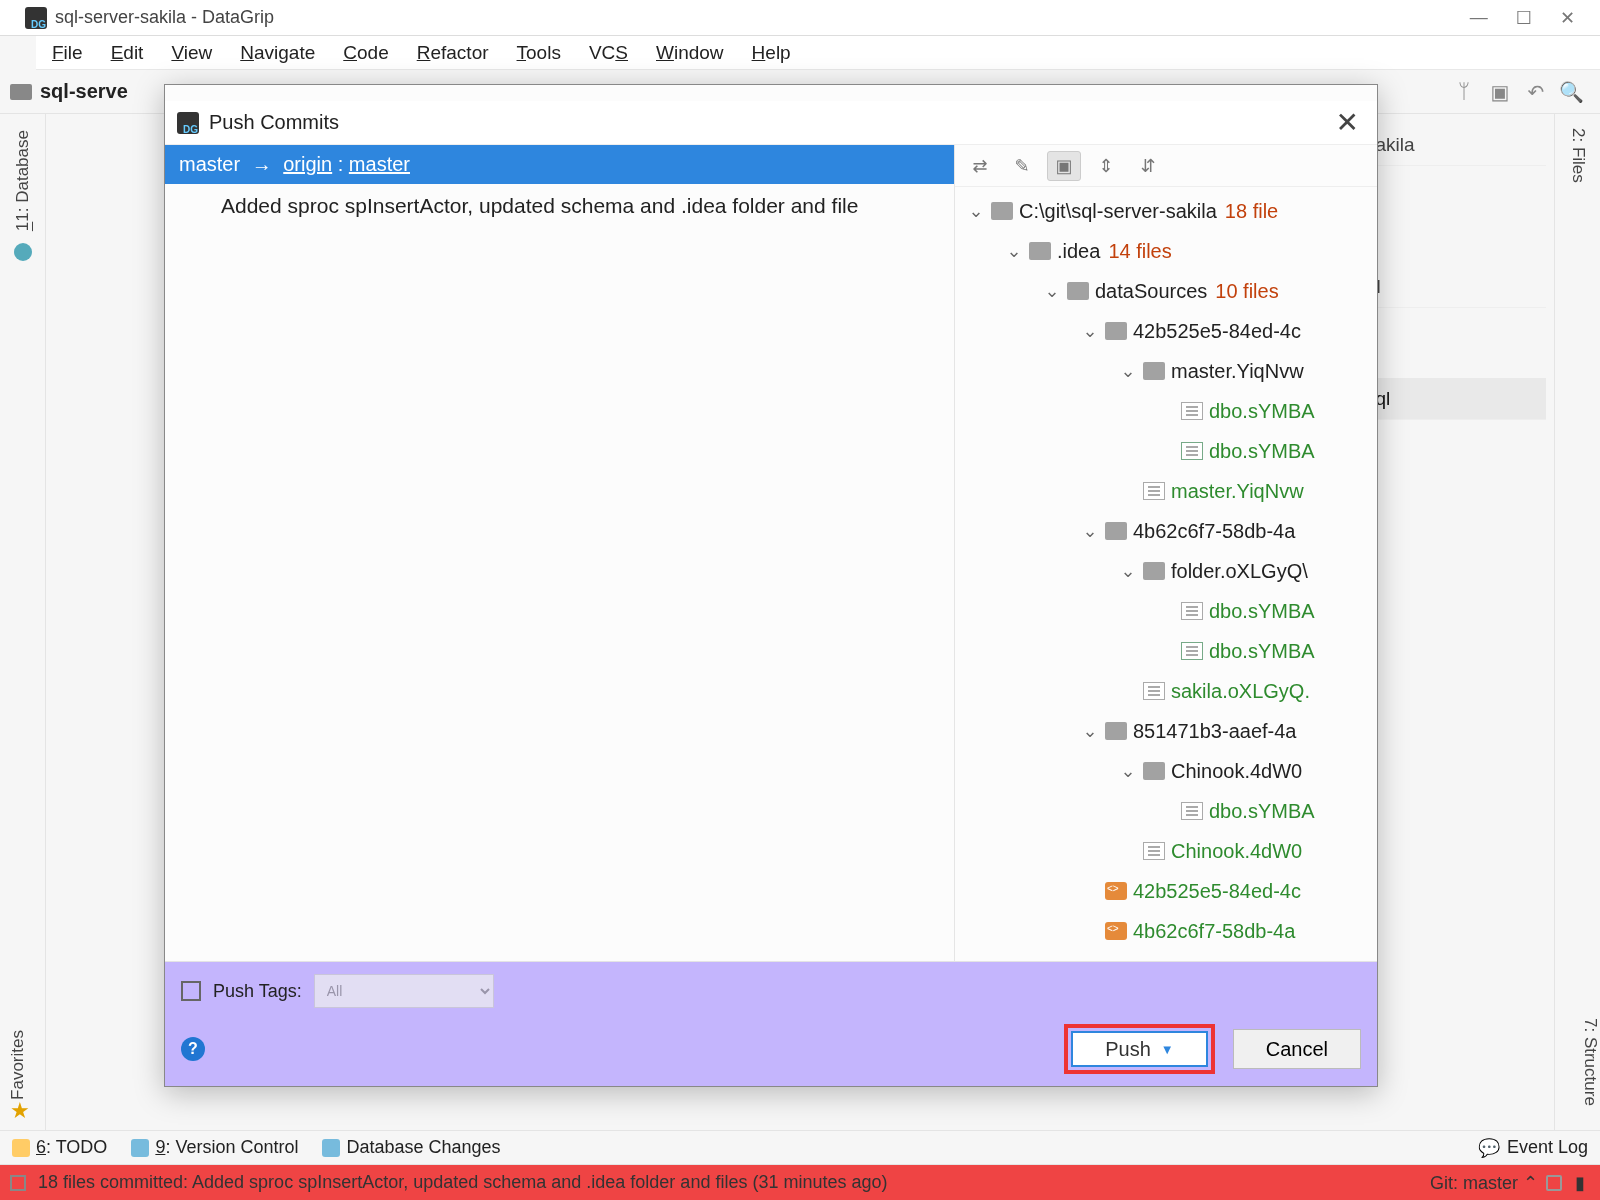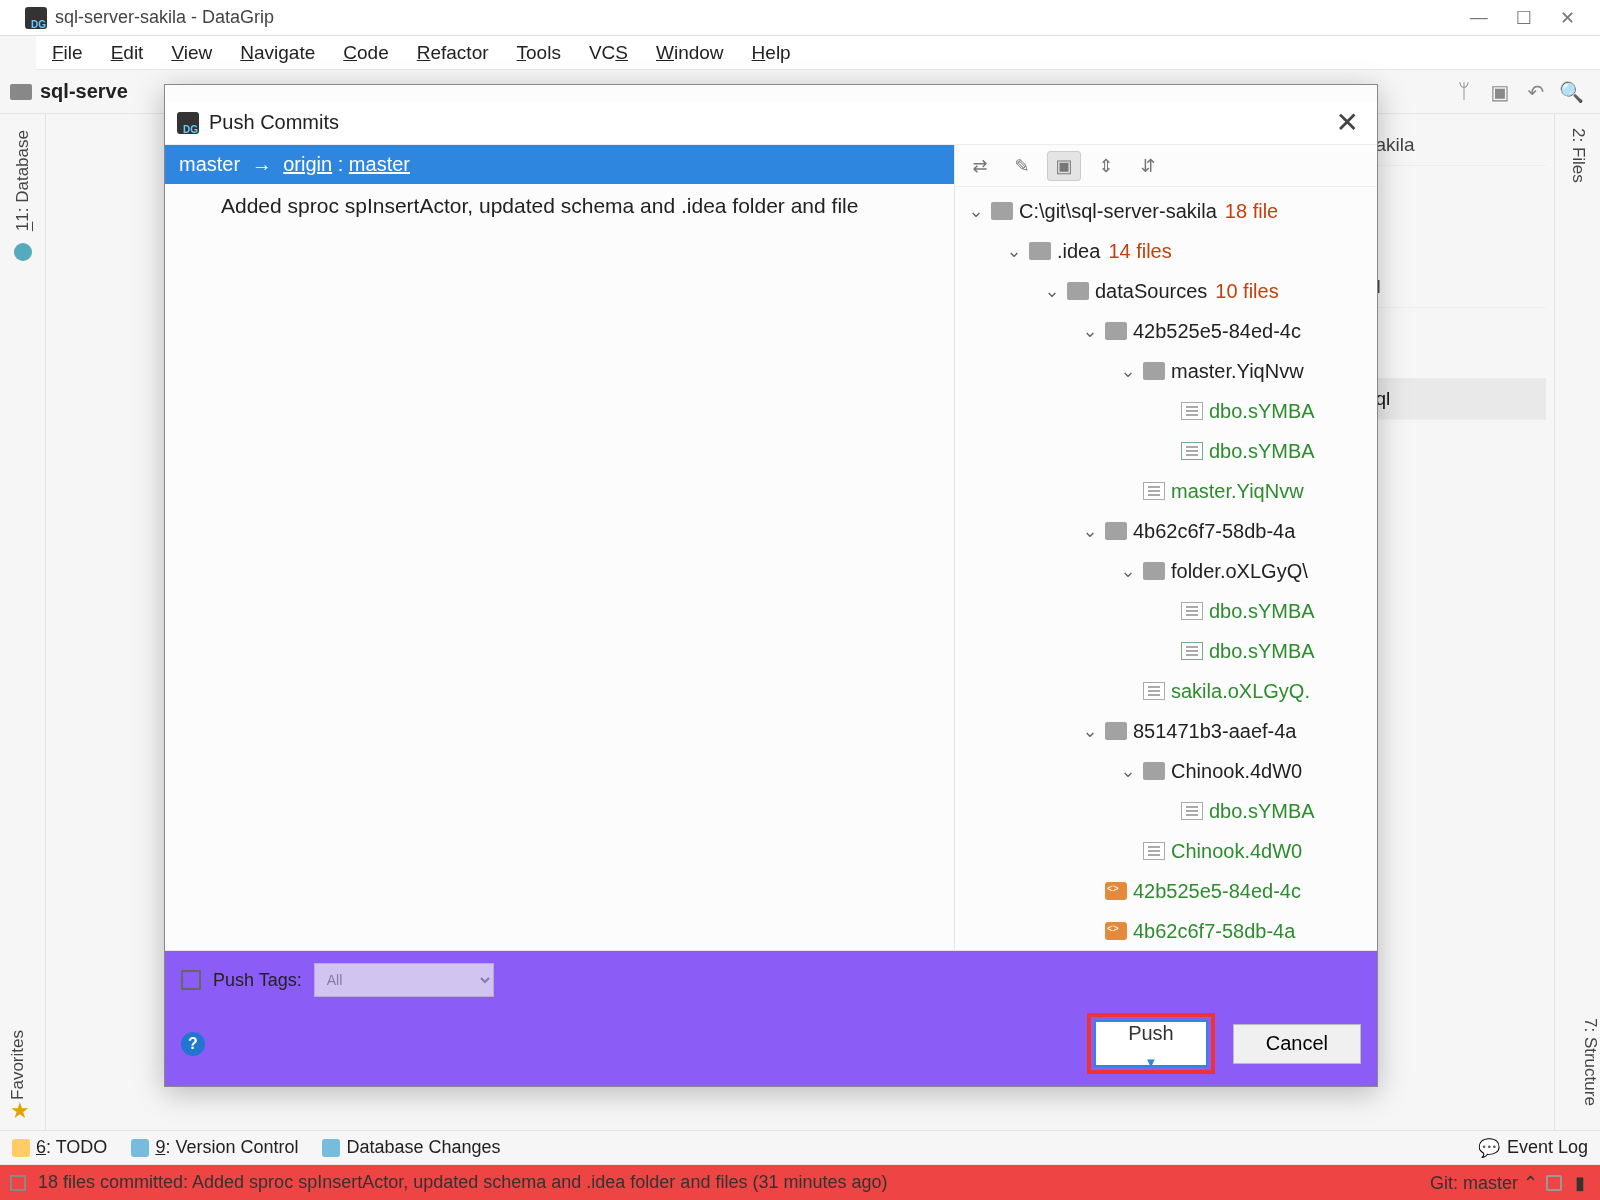--- a/index.html
+++ b/index.html
@@ -80,30 +80,30 @@
 .node .label { color: #222; }
 .node .label.green { color: #2e8b2e; }
 .node .count { color: #c2410c; margin-left: 8px; }
 .ind-0 { padding-left: 12px; }
 .ind-1 { padding-left: 50px; }
 .ind-2 { padding-left: 88px; }
 .ind-3 { padding-left: 126px; }
 .ind-4 { padding-left: 164px; }
 .ind-5 { padding-left: 202px; }
 
-.dialog-footer { border-top: 1px solid #e4e4e4; padding: 12px 16px; background: #8b5cf6; }
+.dialog-footer { border-top: 1px solid #e4e4e4; padding: 12px 16px; background: #c4b5fd; }
 .footer-row1 { display: flex; align-items: center; gap: 12px; margin-bottom: 16px; }
 .footer-row1 .chk { width: 20px; height: 20px; border: 2px solid #666; }
 .footer-row1 select { height: 34px; width: 180px; font-size: 14px; background: #f0f0f0; border: 1px solid #ccc; color: #888; padding: 0 8px; }
 .footer-row2 { display: flex; align-items: center; }
 .footer-row2 .help { width: 24px; height: 24px; border-radius: 50%; background: #2176d2; color: #fff; display: flex; align-items: center; justify-content: center; font-weight: bold; font-size: 16px; }
 .footer-row2 .spacer { flex: 1; }
 .btn { height: 40px; padding: 0 32px; font-size: 20px; background: #f0f0f0; border: 1px solid #bbb; cursor: pointer; margin-left: 12px; display: flex; align-items: center; }
 .btn-push-wrap { border: 4px solid #e33; padding: 3px; margin-right: 6px; }
-.btn-push { background: #fff; border: 2px solid #2e86de; color: #333; height: 47px; padding: 0 32px; font-size: 20px; display: flex; align-items: center; gap: 10px; cursor: pointer; flex-direction: column; }
+.btn-push { background: #fff; border: 2px solid #2e86de; color: #333; height: 36px; padding: 0 32px; font-size: 20px; display: flex; align-items: center; gap: 10px; cursor: pointer; }
 .btn-push .caret { color: #2e86de; font-size: 13px; }
 
 
 .bg-tabs { position: absolute; right: 54px; top: 124px; width: 190px; }
 .bg-tab { height: 42px; display: flex; align-items: center; padding: 0 10px; font-size: 19px; color: #444; border-bottom: 1px solid #eee; }
 .bg-tab.sel { background: #e9e9e9; color: #111; }
 </style>
 </head>
 <body>
 

